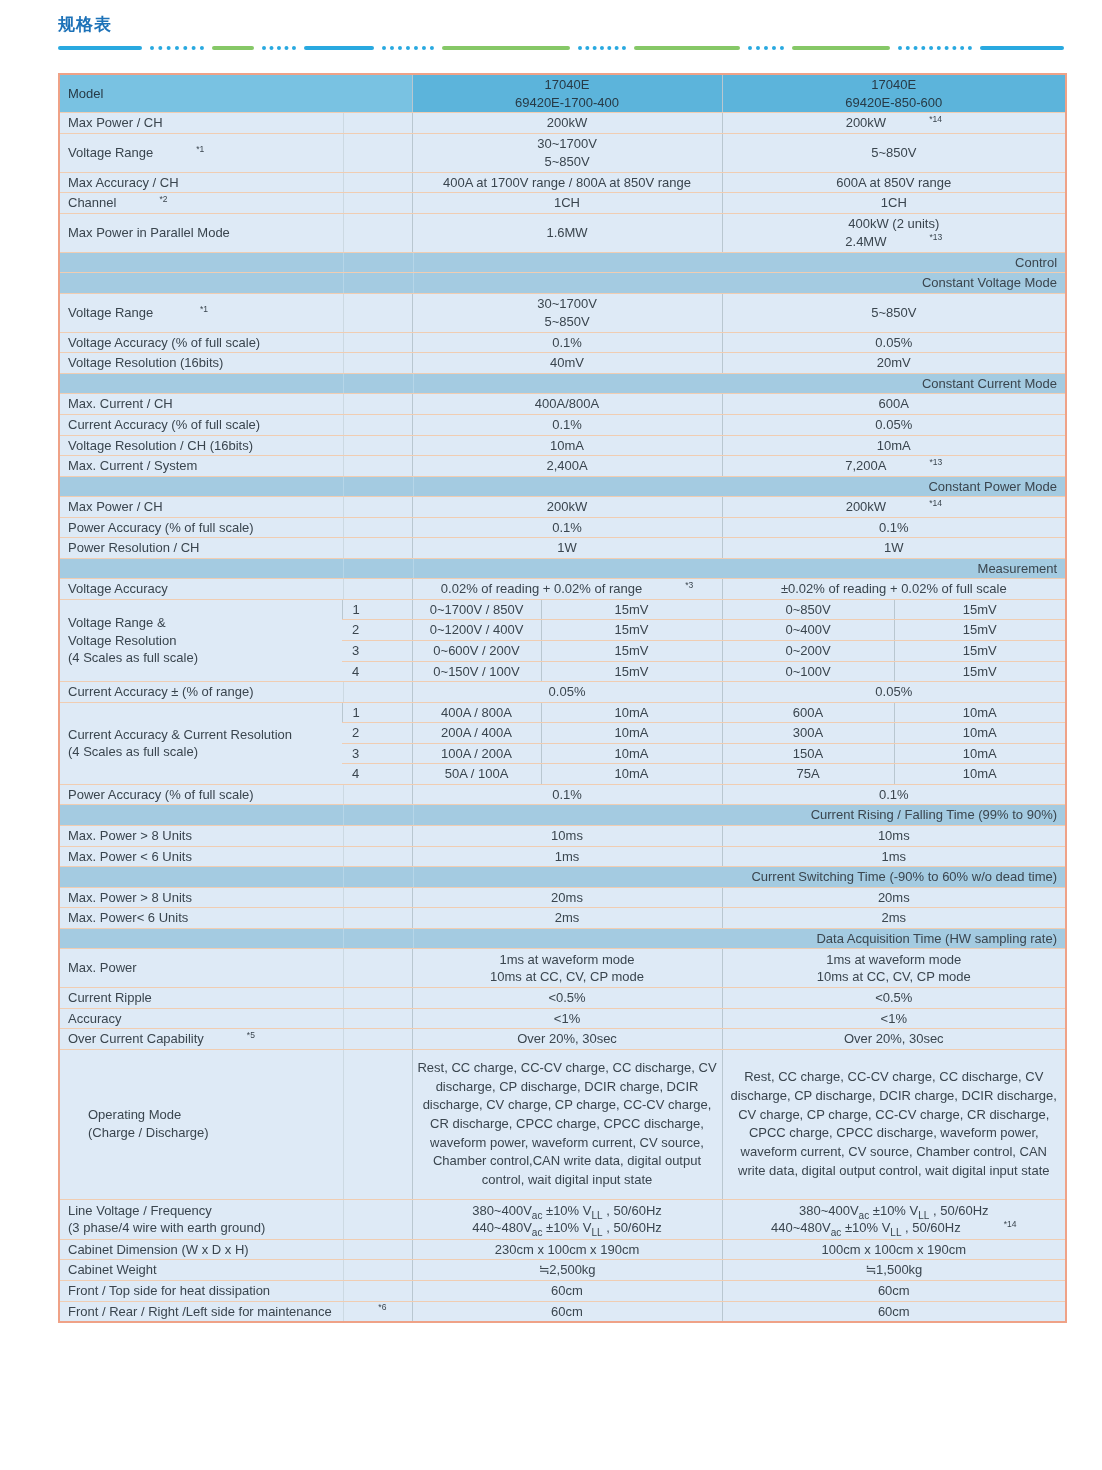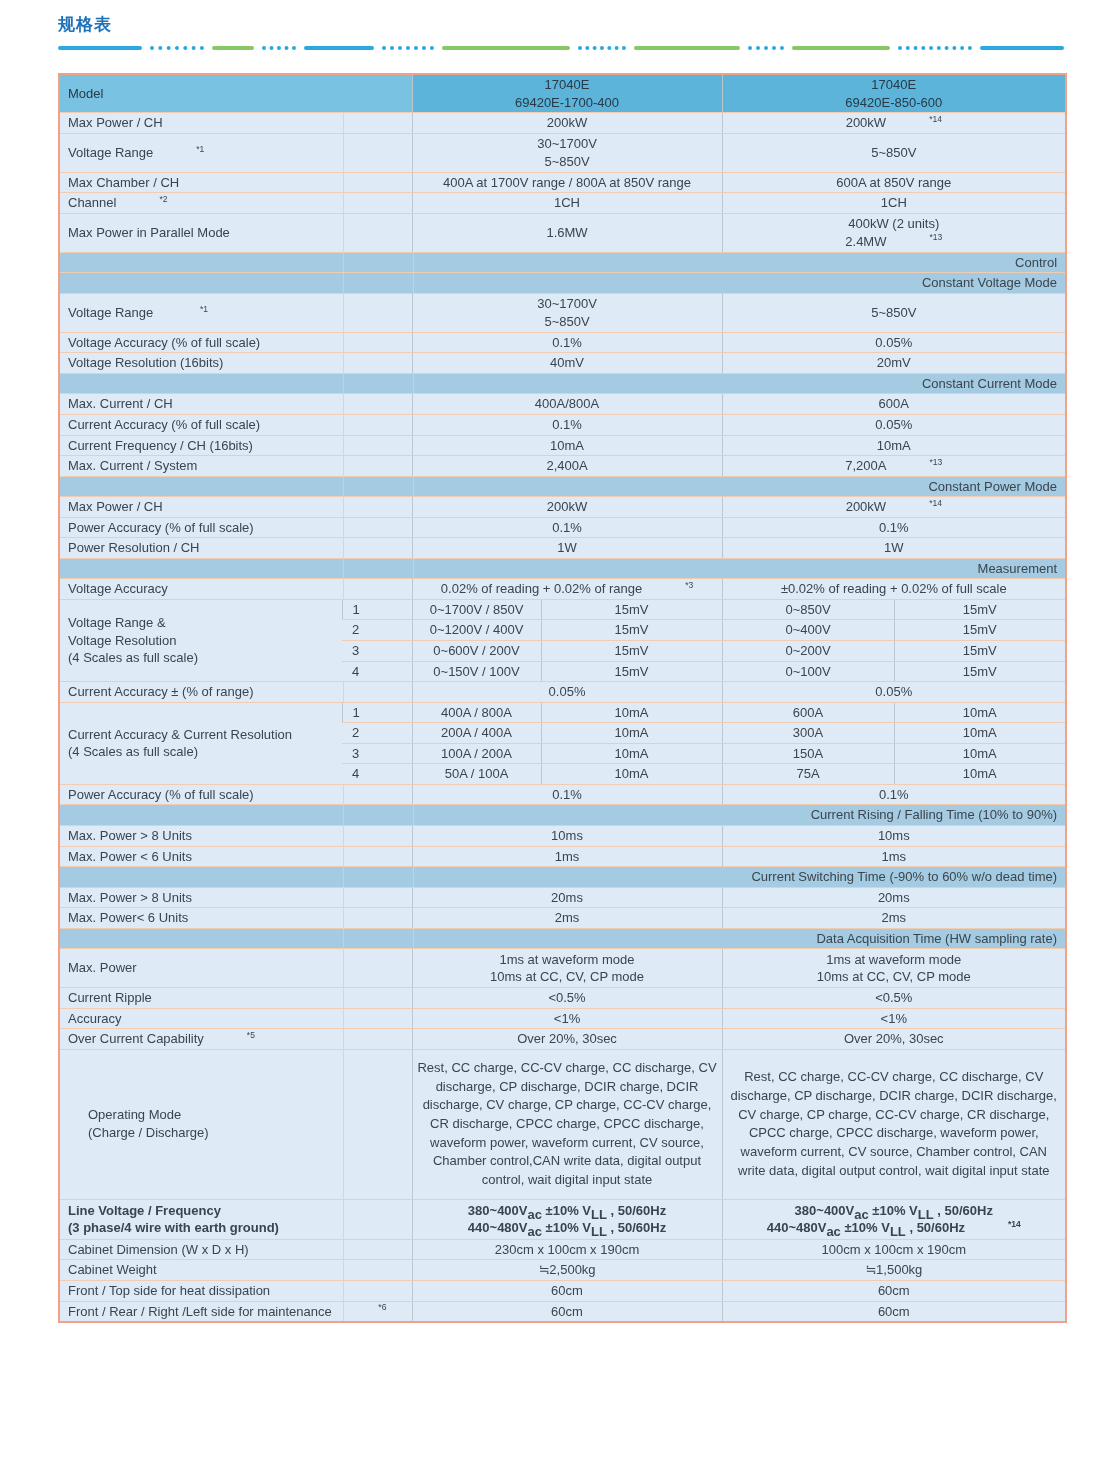--- a/index.html
+++ b/index.html
@@ -22,25 +22,25 @@
   .num{text-align:left;padding-left:10px;}
   .lbl2{background-image:linear-gradient(#ccd9e2,#ccd9e2);background-repeat:no-repeat;
         background-size:1px 100%;background-position:283px 0;}
   tr.hdr td{background:#5cb4db;height:38px;color:#273a46;}
   tr.hdr td.lbl2{background-image:linear-gradient(#79c2e2,#79c2e2);}
   tr.sec td{background:#a4cbe1;text-align:right;
         background-image:linear-gradient(#b6d6e8,#b6d6e8),linear-gradient(#b6d6e8,#b6d6e8);
         background-repeat:no-repeat,no-repeat;background-size:1px 100%,1px 100%;
         background-position:283px 0,353px 0;}
   tr.h2 td{height:39px;}
-  tr.h2b td{height:40px;font-weight:bold;}
+  tr.h2b td{height:40px;}
   tr.op td{height:150px;line-height:1.44;padding-left:28px;}
   tr.op td.val{padding:2px 4px;}
   sup{font-size:8.5px;line-height:0;vertical-align:super;padding-left:43px;}
-  sub{font-size:13px;line-height:0;vertical-align:sub;}
+  sub{font-size:10px;line-height:0;vertical-align:sub;}
 </style>
 </head>
 <body>
 
 <div class="wrap">
   <h1 class="title">规格表</h1>
 
   <div class="divider">
     <span class="seg b" style="width:84px"></span>
     <span class="seg dots b" style="width:54px"></span>
@@ -80,21 +80,21 @@
         <td colspan="2" class="val">200kW</td>
         <td colspan="2" class="val">200kW<sup>*14</sup></td>
       </tr>
       <tr class="h2">
         <td colspan="2" class="lbl lbl2">Voltage Range<sup>*1</sup></td>
         <td colspan="2" class="val">30~1700V
 5~850V</td>
         <td colspan="2" class="val">5~850V</td>
       </tr>
       <tr>
-        <td colspan="2" class="lbl lbl2">Max Chamber / CH</td>
+        <td colspan="2" class="lbl lbl2">Max Accuracy / CH</td>
         <td colspan="2" class="val">400A at 1700V range / 800A at 850V range</td>
         <td colspan="2" class="val">600A at 850V range</td>
       </tr>
       <tr>
         <td colspan="2" class="lbl lbl2">Channel<sup>*2</sup></td>
         <td colspan="2" class="val">1CH</td>
         <td colspan="2" class="val">1CH</td>
       </tr>
       <tr class="h2">
         <td colspan="2" class="lbl lbl2">Max Power in Parallel Mode</td>
@@ -135,21 +135,21 @@
         <td colspan="2" class="lbl lbl2">Max. Current / CH</td>
         <td colspan="2" class="val">400A/800A</td>
         <td colspan="2" class="val">600A</td>
       </tr>
       <tr>
         <td colspan="2" class="lbl lbl2">Current Accuracy (% of full scale)</td>
         <td colspan="2" class="val">0.1%</td>
         <td colspan="2" class="val">0.05%</td>
       </tr>
       <tr>
-        <td colspan="2" class="lbl lbl2">Current Frequency / CH (16bits)</td>
+        <td colspan="2" class="lbl lbl2">Voltage Resolution / CH (16bits)</td>
         <td colspan="2" class="val">10mA</td>
         <td colspan="2" class="val">10mA</td>
       </tr>
       <tr>
         <td colspan="2" class="lbl lbl2">Max. Current / System</td>
         <td colspan="2" class="val">2,400A</td>
         <td colspan="2" class="val">7,200A<sup>*13</sup></td>
       </tr>
 
       <tr class="sec">
@@ -251,21 +251,21 @@
         <td class="val">10mA</td>
       </tr>
 
       <tr>
         <td colspan="2" class="lbl lbl2">Power Accuracy (% of full scale)</td>
         <td colspan="2" class="val">0.1%</td>
         <td colspan="2" class="val">0.1%</td>
       </tr>
 
       <tr class="sec">
-        <td colspan="6">Current Rising / Falling Time (10% to 90%)</td>
+        <td colspan="6">Current Rising / Falling Time (99% to 90%)</td>
       </tr>
       <tr>
         <td colspan="2" class="lbl lbl2">Max. Power &gt; 8 Units</td>
         <td colspan="2" class="val">10ms</td>
         <td colspan="2" class="val">10ms</td>
       </tr>
       <tr>
         <td colspan="2" class="lbl lbl2">Max. Power &lt; 6 Units</td>
         <td colspan="2" class="val">1ms</td>
         <td colspan="2" class="val">1ms</td>

